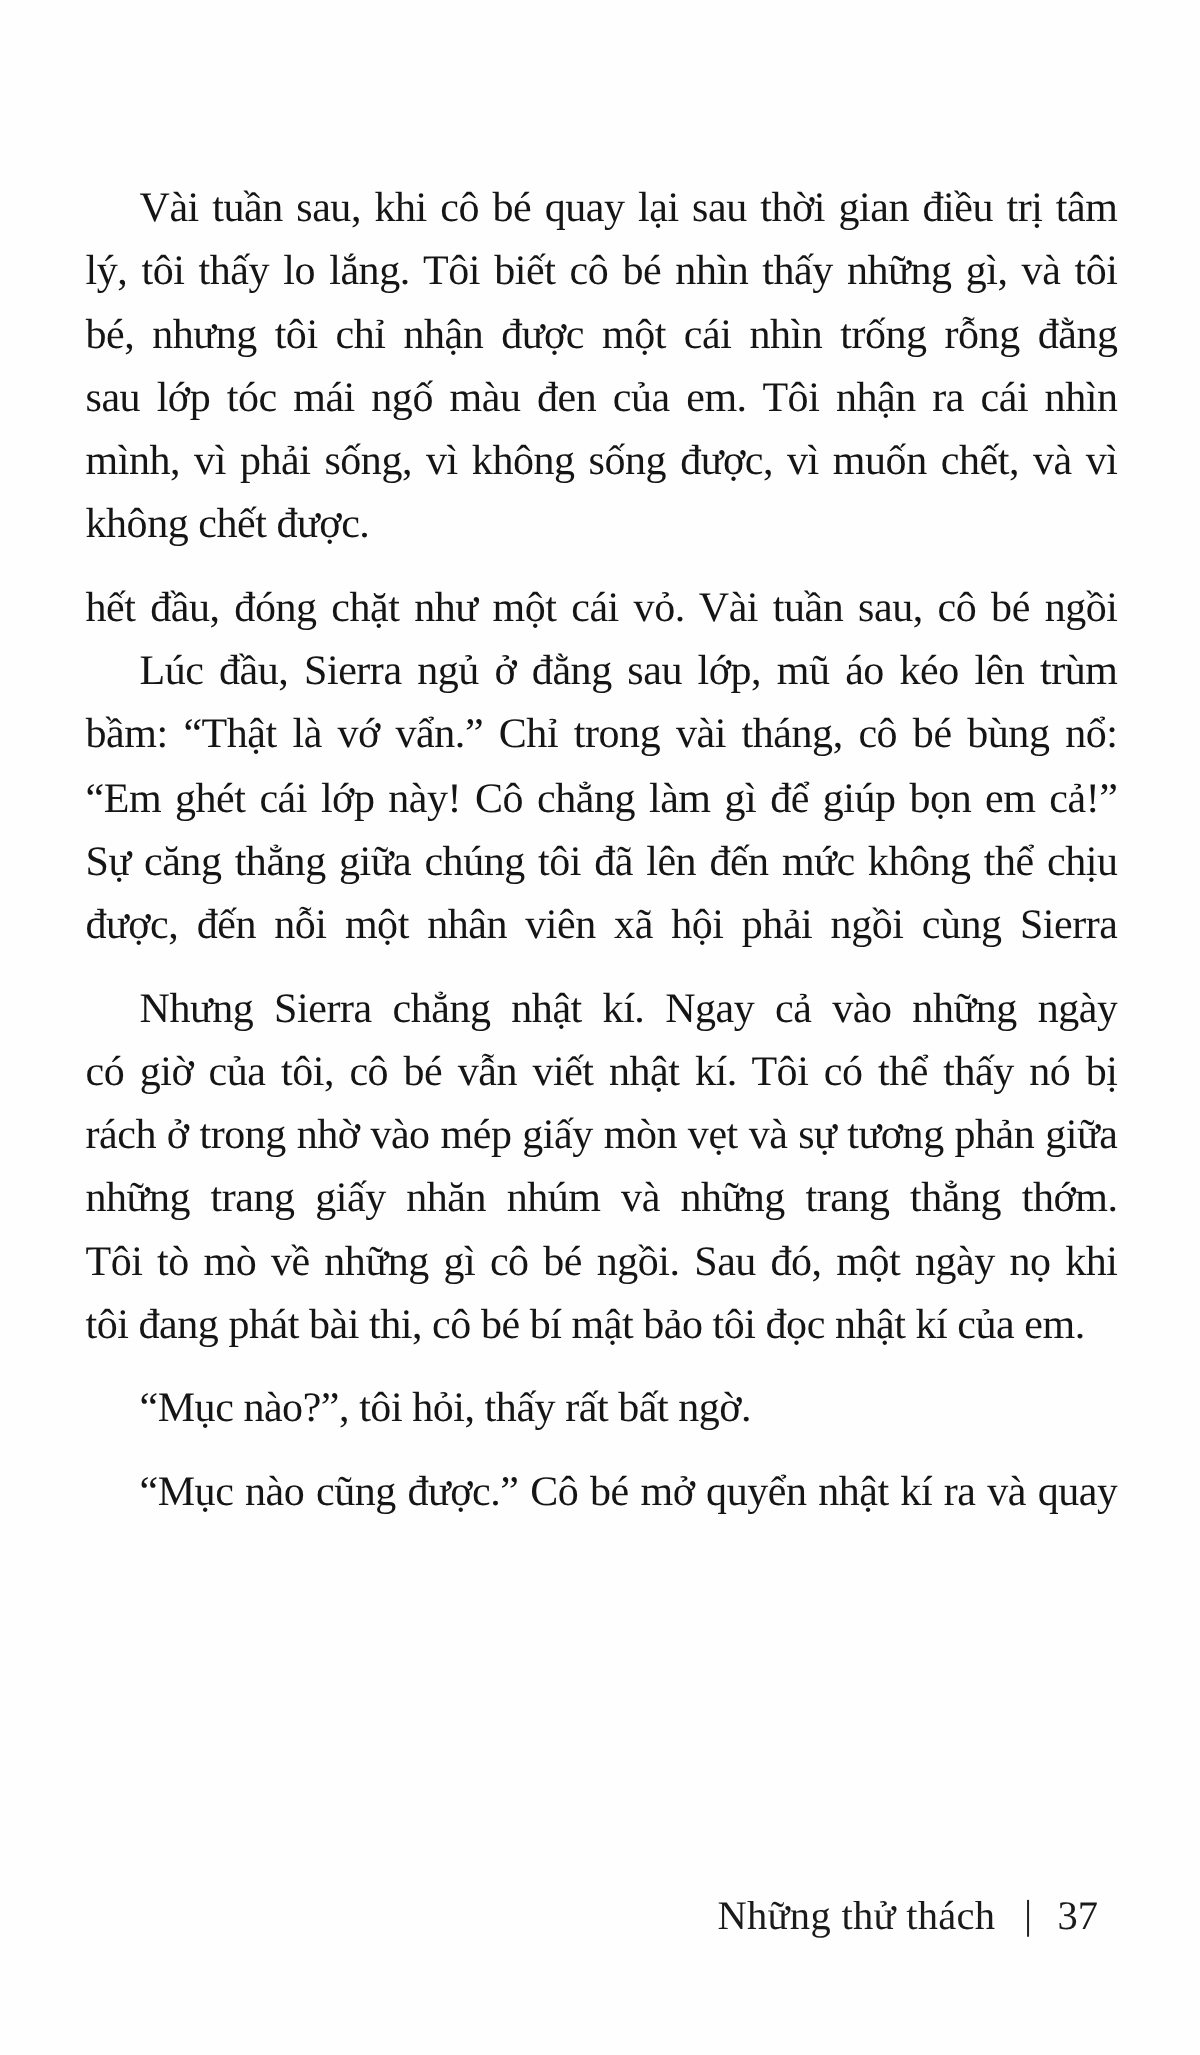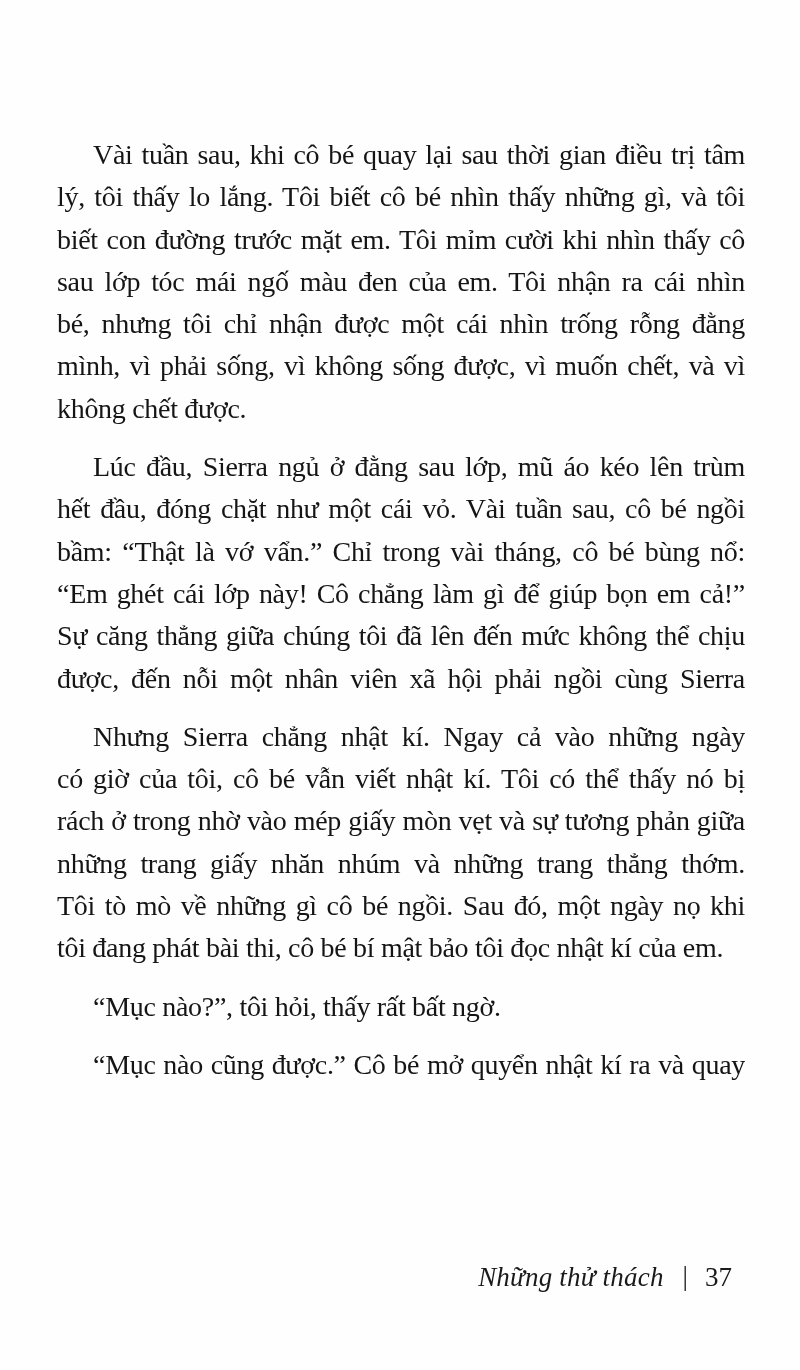--- a/index.html
+++ b/index.html
@@ -16,21 +16,21 @@
     color: #151515;
     overflow: hidden;
   }
   .text-block {
     position: absolute;
     left: 57px;
     top: 118px;
     width: 688px;
   }
   .para {
-    margin: 16px 0 13px 0;
+    margin: 0 0 13px 0;
   }
   .ln {
     font-size: 28px;
     line-height: 42.3px;
     letter-spacing: -0.3px;
     text-align: justify;
     text-align-last: justify;
     text-justify: inter-word;
     height: 42.3px;
     overflow: hidden;
@@ -46,21 +46,20 @@
     position: absolute;
     top: 1256px;
     left: 0;
     right: 68px;
     text-align: right;
     font-size: 27px;
     line-height: 42px;
     color: #1a1a1a;
   }
   .footer .chapter {
-    font-style: italic;
     letter-spacing: 0.2px;
   }
   .footer .sep {
     display: inline-block;
     padding: 0 17px 0 19px;
     font-style: normal;
     font-weight: normal;
     color: #222222;
     transform: translateY(-1px);
   }
@@ -70,30 +69,29 @@
 </style>
 </head>
 <body>
 
 <div class="page">
   <div class="text-block">
 
     <div class="para">
       <div class="ln first">Vài tuần sau, khi cô bé quay lại sau thời gian điều trị tâm</div>
       <div class="ln">lý, tôi thấy lo lắng. Tôi biết cô bé nhìn thấy những gì, và tôi</div>
-      <div class="ln">biết con đường trước mặt em. Tôi mỉm cười khi nhìn thấy cô</div>
+      <div class="ln">bé, nhưng tôi chỉ nhận được một cái nhìn trống rỗng đằng</div>
       <div class="ln">sau lớp tóc mái ngố màu đen của em. Tôi nhận ra cái nhìn</div>
-      <div class="ln">bé, nhưng tôi chỉ nhận được một cái nhìn trống rỗng đằng</div>
       <div class="ln">mình, vì phải sống, vì không sống được, vì muốn chết, và vì</div>
       <div class="ln last">không chết được.</div>
     </div>
 
     <div class="para">
+      <div class="ln">hết đầu, đóng chặt như một cái vỏ. Vài tuần sau, cô bé ngồi</div>
       <div class="ln first">Lúc đầu, Sierra ngủ ở đằng sau lớp, mũ áo kéo lên trùm</div>
-      <div class="ln">hết đầu, đóng chặt như một cái vỏ. Vài tuần sau, cô bé ngồi</div>
       <div class="ln">bầm: “Thật là vớ vẩn.” Chỉ trong vài tháng, cô bé bùng nổ:</div>
       <div class="ln">“Em ghét cái lớp này! Cô chẳng làm gì để giúp bọn em cả!”</div>
       <div class="ln">Sự căng thẳng giữa chúng tôi đã lên đến mức không thể chịu</div>
       <div class="ln">được, đến nỗi một nhân viên xã hội phải ngồi cùng Sierra</div>
     </div>
 
     <div class="para">
       <div class="ln first">Nhưng Sierra chẳng nhật kí. Ngay cả vào những ngày không</div>
       <div class="ln">có giờ của tôi, cô bé vẫn viết nhật kí. Tôi có thể thấy nó bị</div>
       <div class="ln">rách ở trong nhờ vào mép giấy mòn vẹt và sự tương phản giữa</div>

